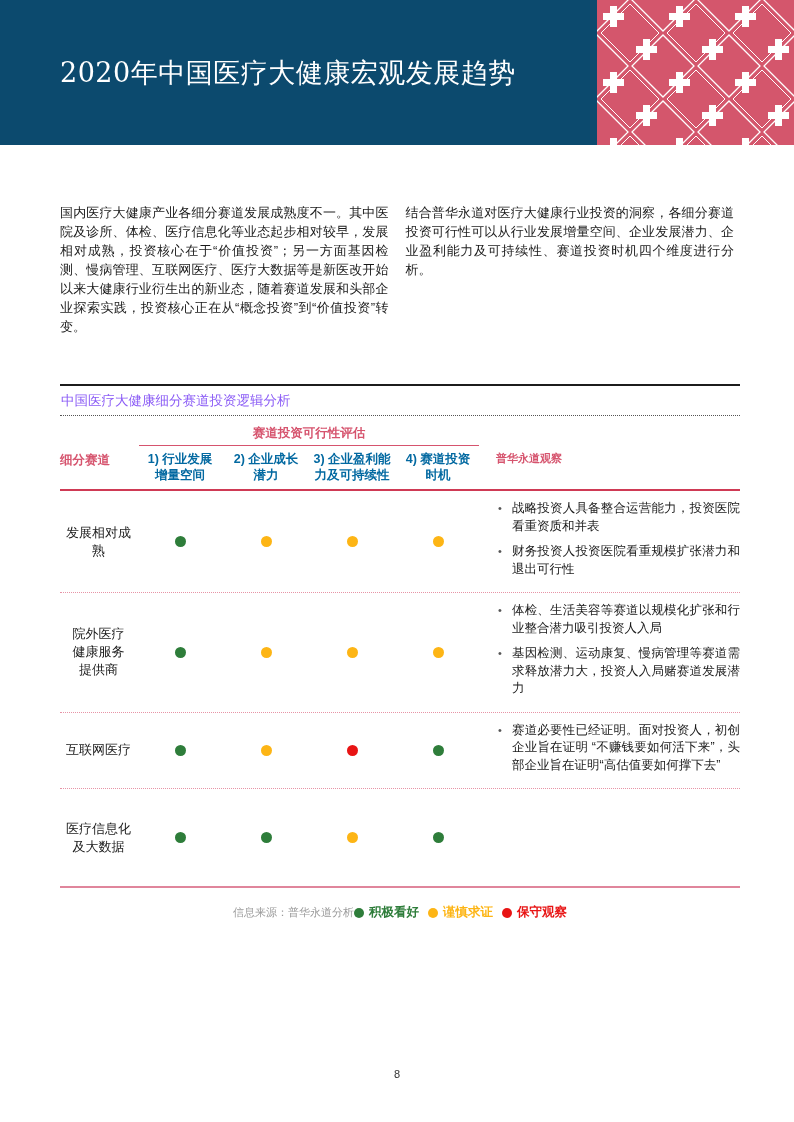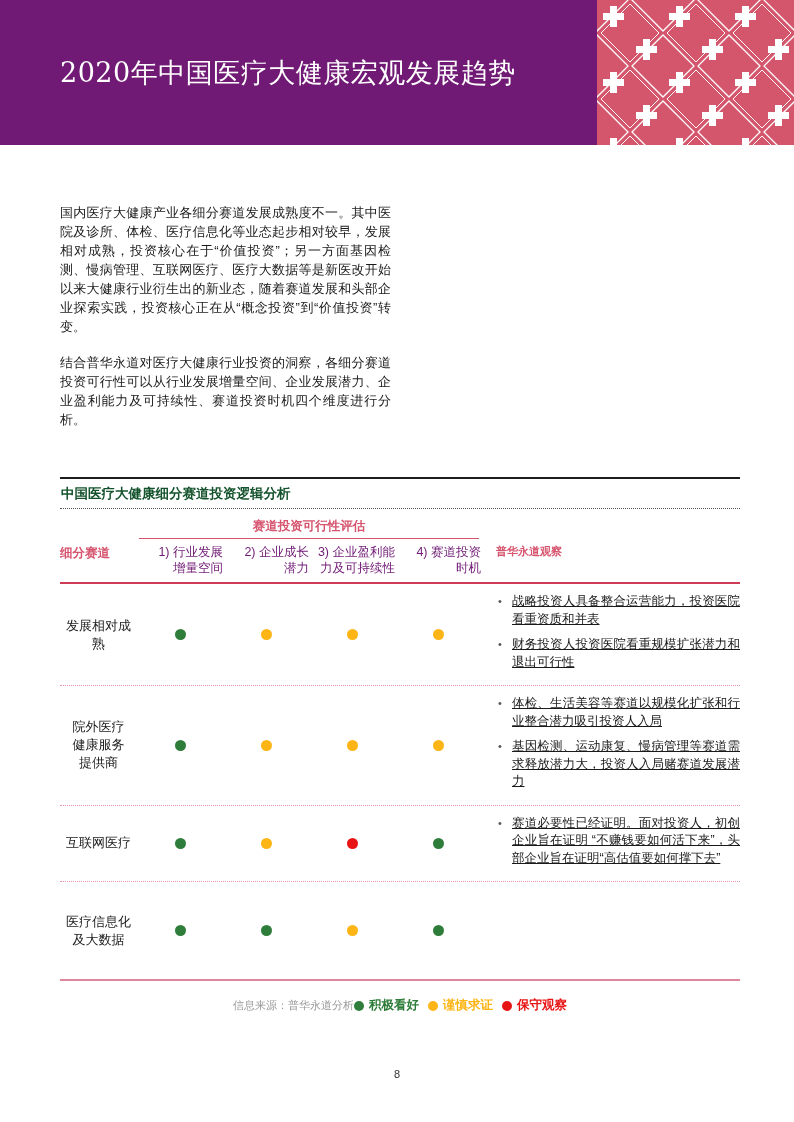--- a/index.html
+++ b/index.html
@@ -6,72 +6,72 @@
   html,body { background:#fff; }
   .page {
     position:relative; width:794px; height:1122px; margin:0 auto;
     background:#fff; overflow:hidden;
     font-family:"Liberation Sans","DejaVu Sans",sans-serif;
     color:#1a1a1a;
   }
   
   .header { display:flex; height:145px; width:794px; }
   .header-band {
-    flex:1; background:#701a75; display:flex; align-items:center;
+    flex:1; background:#0c4a6e; display:flex; align-items:center;
     padding-left:60px;
   }
   .header-title {
     color:#ffffff; font-family:"DejaVu Serif","Liberation Serif",serif;
     font-size:27px; font-weight:400; letter-spacing:0.5px;
   }
   .header-pattern { width:197px; height:145px; flex:0 0 auto; }
   
   .intro {
-    margin:58px 60px 0 60px; display:flex; gap:17px;flex-direction:column;
+    margin:58px 60px 0 60px; display:flex; gap:17px;
   }
   .intro-col {
     width:331px; font-size:13px; line-height:19px; text-align:justify;
     color:#1a1a1a;
   }
   
   .tbl { margin:48px 54px 0 60px; width:680px; }
   .tbl-topline { border-top:2px solid #1c1c1c; }
-  .tbl-title { font-size:13.5px; font-weight:bold; padding:6px 0 5px 1px; color:#14532d; }
+  .tbl-title { font-size:13.5px; font-weight:normal; padding:6px 0 5px 1px; color:#8b5cf6; }
   .tbl-dotline { border-bottom:1.5px dotted #555; }
   .grid6 { display:grid; grid-template-columns:77px 86px 86px 86px 86px 1fr; }
   .thead { padding-top:9px; }
   .th-segment {
     grid-column:1; grid-row:2; align-self:start; padding-top:6px;
     color:#d6546e; font-weight:bold; font-size:12.5px;
   }
   .th-group { grid-column:2 / 6; grid-row:1; text-align:center; }
   .th-group-label { color:#d6546e; font-weight:bold; font-size:12.5px; padding-bottom:3px; }
   .th-group-rule { border-bottom:1.5px solid #d6546e; margin:0 2px; }
   .th-crit {
-    grid-row:2; text-align:right; color:#701a75; font-weight:normal;
+    grid-row:2; text-align:center; color:#0369a1; font-weight:bold;
     font-size:12.5px; line-height:16px; white-space:pre-line; padding-top:5px;
   }
   .th-obs {
     grid-column:6; grid-row:2; color:#d6546e; font-weight:bold;
     font-size:11px; padding:5px 0 0 15px; align-self:start;
   }
   .thead-rule { border-bottom:2.5px solid #cf3a55; margin-top:6px; }
   .trow { border-bottom:1.5px dotted #e republic; }
   .trow { border-bottom:1.5px dotted #e794a6; }
   .trow.last { border-bottom:2.5px solid #e0869c; }
   .trow .cell-label {
     grid-column:1; display:flex; align-items:center; justify-content:center;
     text-align:center; font-size:13px; line-height:18px; white-space:pre-line;
   }
   .cell-dot { display:flex; align-items:center; justify-content:center; }
   .dot { width:11px; height:11px; border-radius:50%; display:inline-block; }
   .dot.green  { background:#2e7d3a; }
   .dot.yellow { background:#fdb515; }
   .dot.red    { background:#e81414; }
-  .cell-obs { grid-column:6; padding:9px 0 8px 15px;text-decoration:underline; }
+  .cell-obs { grid-column:6; padding:9px 0 8px 15px; }
   .obs-list { list-style:none; }
   .obs-item {
     position:relative; padding-left:16px; font-size:12.5px; line-height:17.5px;
     margin-bottom:8px; text-align:justify; color:#1a1a1a;
   }
   .obs-item:last-child { margin-bottom:6px; }
   .obs-item::before {
     content:"•"; position:absolute; left:2px; top:0; color:#555; font-size:11px;
   }
   .r1 { min-height:81px; } .r2 { min-height:89px; } .r3 { min-height:71px; } .r4 { min-height:99px; }

